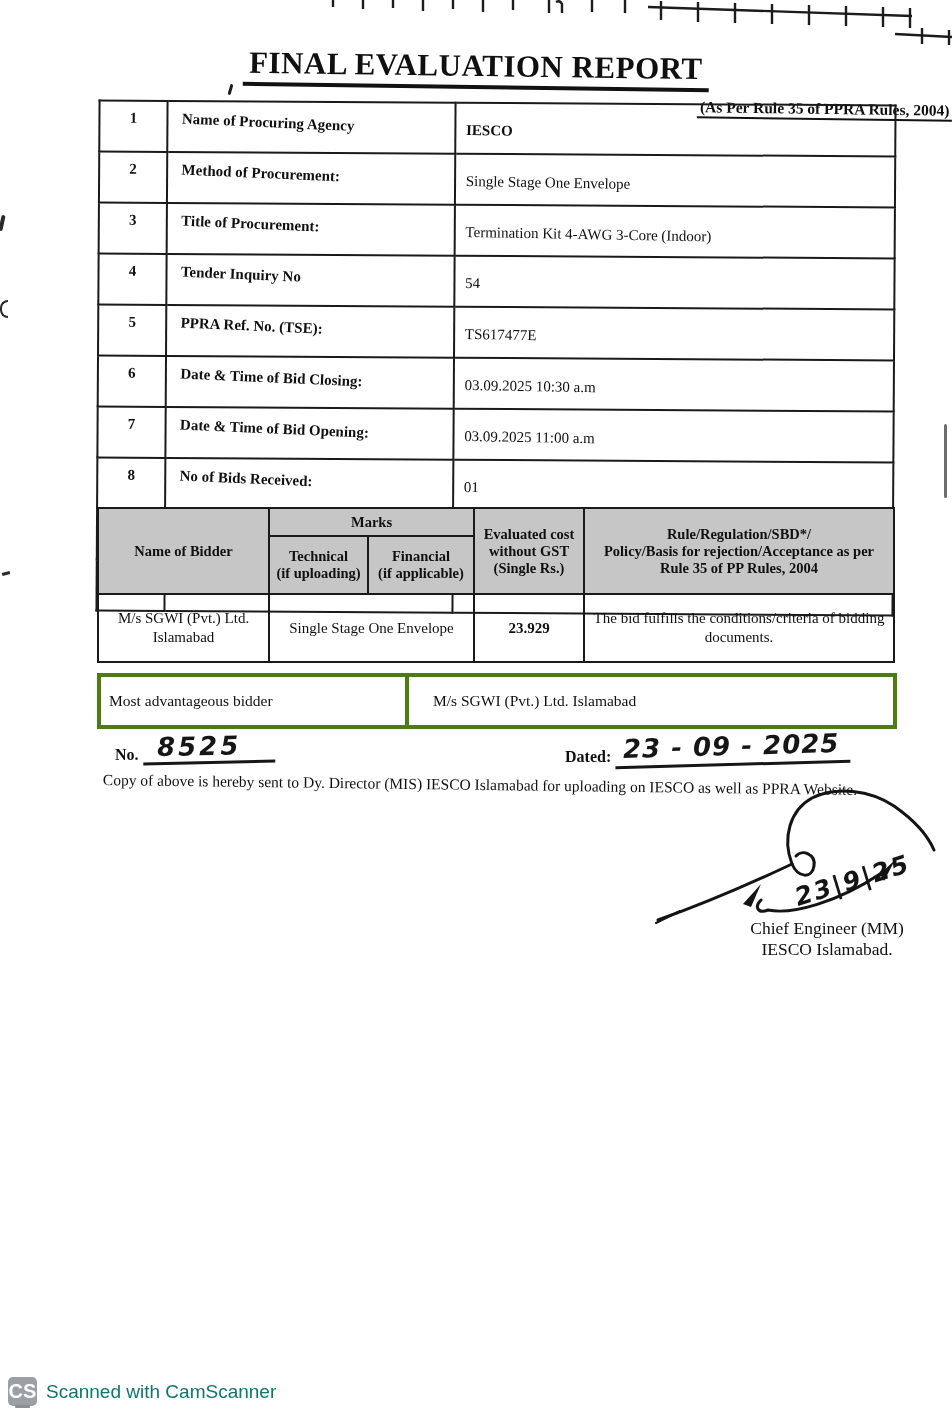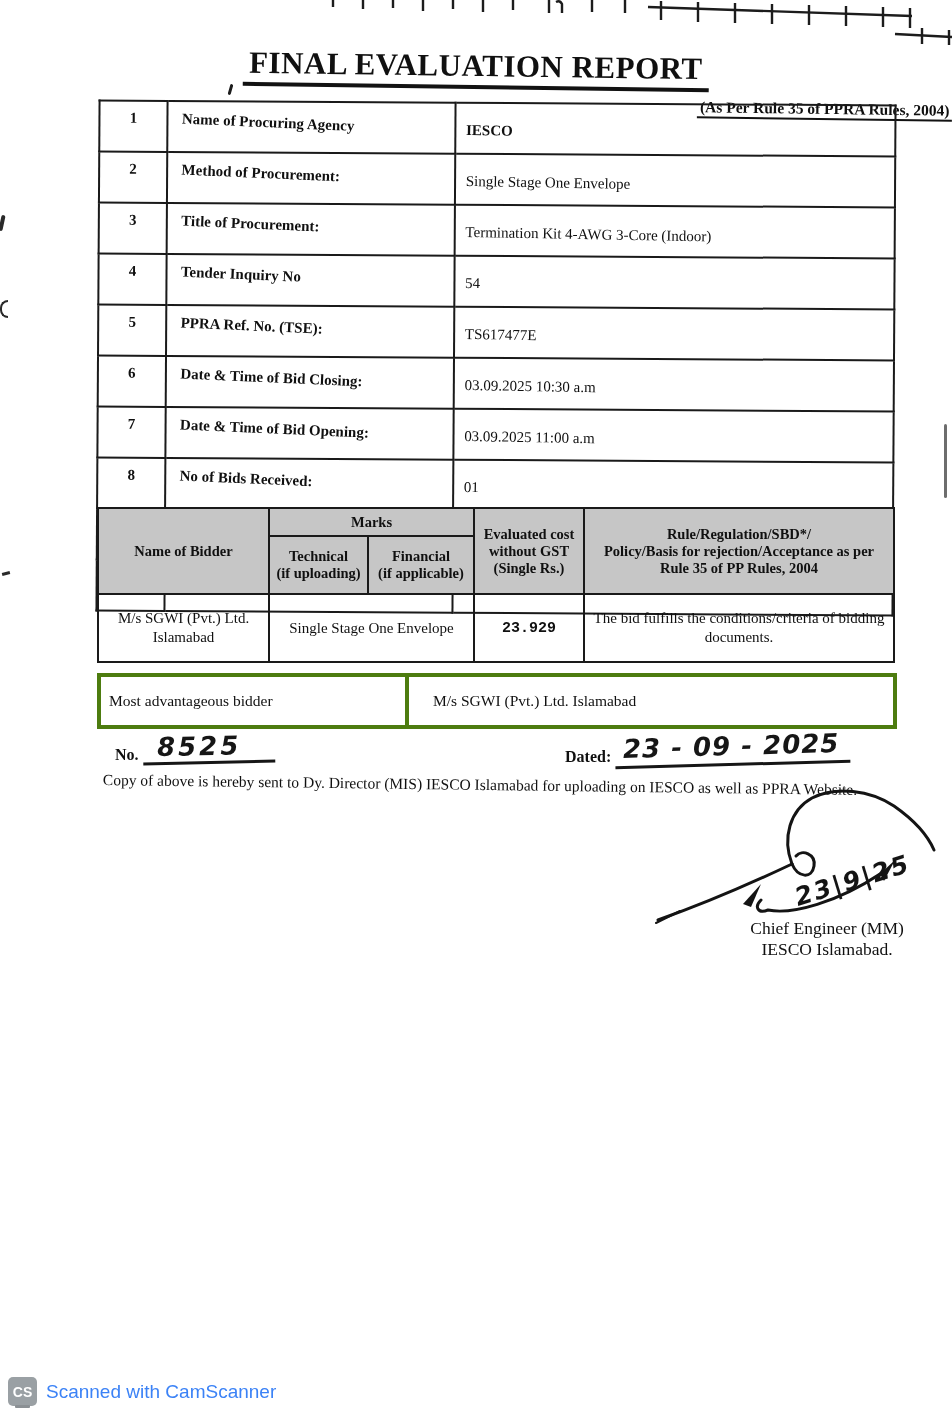--- a/index.html
+++ b/index.html
@@ -36,21 +36,21 @@
   }
   .info-table td.c-value span.bold{font-weight:bold;}
   
   .bid-table{position:absolute;top:507px;left:97px;width:796px;}
   .bid-table th,.bid-table td{border:2px solid #1a1a1a;overflow:hidden;}
   .bid-table th{
     background:#c6c6c6;font-weight:bold;font-size:14.5px;line-height:17px;
     text-align:center;white-space:pre-line;padding:2px 3px;
   }
   .bid-table td{font-size:15px;text-align:center;height:62px;padding:2px 4px;line-height:19px;}
-  .bid-table td.cost{font-weight:bold;font-family:Liberation Mono, monospace;}
+  .bid-table td.cost{font-weight:bold;}
   .row-marks{height:28px;}
   .row-sub{height:58px;}
   
   .adv-table{position:absolute;top:673px;left:97px;width:796px;}
   .adv-table td{border:4px solid #4d7c0f;height:46px;font-size:15.5px;vertical-align:middle;}
   .adv-table td.a-label{padding-left:8px;}
   .adv-table td.a-value{padding-left:24px;}
   
   .no-block{position:absolute;top:733px;left:115px;font-size:16px;font-weight:bold;}
   .dated-block{position:absolute;top:733px;left:565px;font-size:16px;font-weight:bold;}
@@ -76,26 +76,26 @@
     font-family:"DejaVu Sans", sans-serif;font-style:italic;font-weight:bold;
     font-size:25px;fill:#141414;letter-spacing:2px;
   }
   .signer{position:absolute;top:918px;left:702px;width:250px;text-align:center;
     font-weight:normal;font-size:17.5px;line-height:21px;}
   
   .footer{position:absolute;top:1377px;left:8px;display:flex;align-items:center;gap:9px;
     font-family:"Liberation Sans", sans-serif;}
   .cs-logo{
     width:29px;height:29px;background:#9aa0a4;border-radius:5px;color:#fff;
-    font-weight:bold;font-size:14px;display:flex;align-items:center;justify-content:center;
+    font-weight:bold;font-size:20px;display:flex;align-items:center;justify-content:center;
     position:relative;
   }
   .cs-logo::after{content:"";position:absolute;bottom:-2px;left:7px;right:7px;height:3px;
     background:#8b9094;border-radius:1px;}
-  .cs-text{color:#3b82f6;font-size:19px;}
+  .cs-text{color:#0f766e;font-size:19px;}
   
   .artifact{position:absolute;pointer-events:none;}
   .edge-streak{top:424px;left:944px;width:3px;height:74px;background:#3c3c3c;opacity:.75;border-radius:2px;}
   .lmark1{top:215px;left:0;width:4px;height:16px;background:#2a2a2a;border-radius:2px;transform:rotate(12deg);}
   .lmark2{top:300px;left:0;width:6px;height:14px;border:2px solid #2a2a2a;border-right:none;border-radius:8px 0 0 8px;}
   .lmark3{top:572px;left:2px;width:8px;height:3px;background:#2a2a2a;transform:rotate(-14deg);}
   .quote-mark{top:84px;left:229px;width:3px;height:11px;background:#1c1c1c;border-radius:2px;transform:rotate(16deg);}
 </style>
 </head>
 <body>

